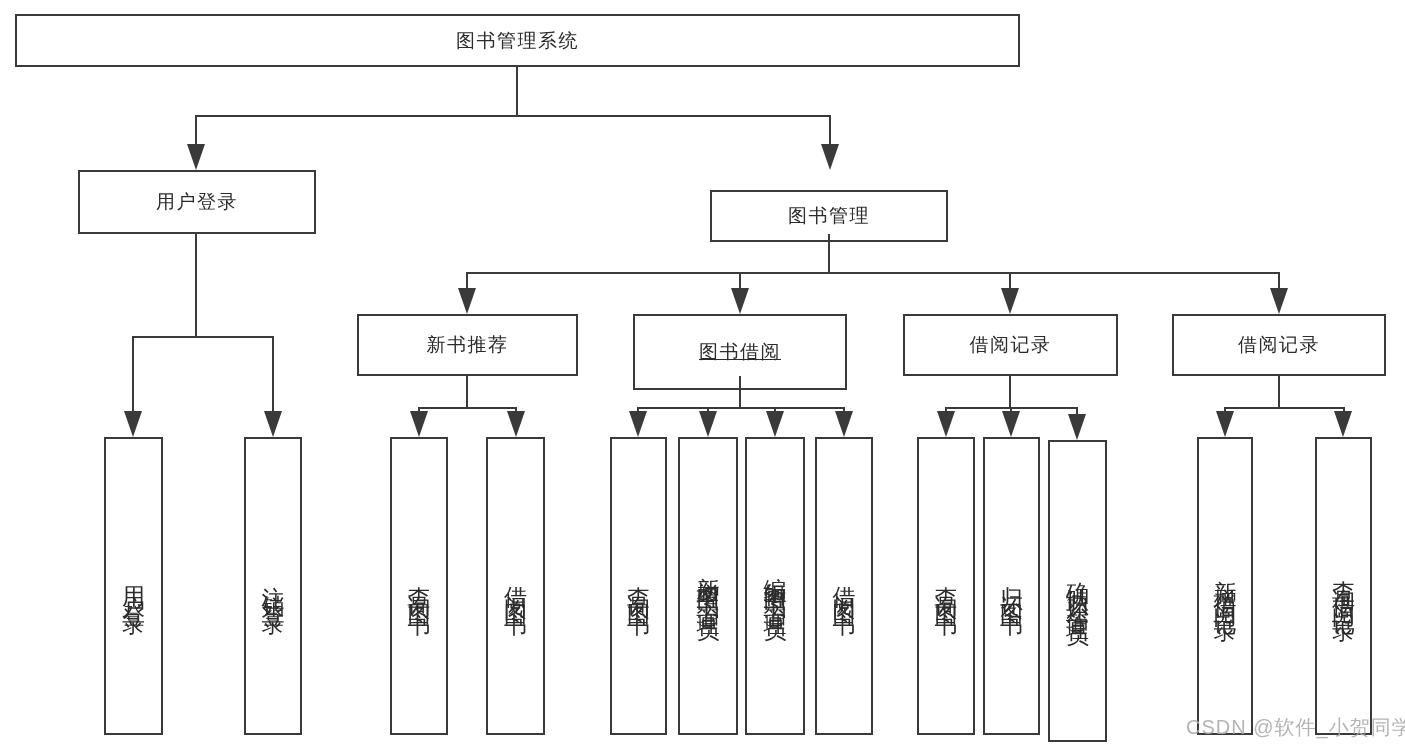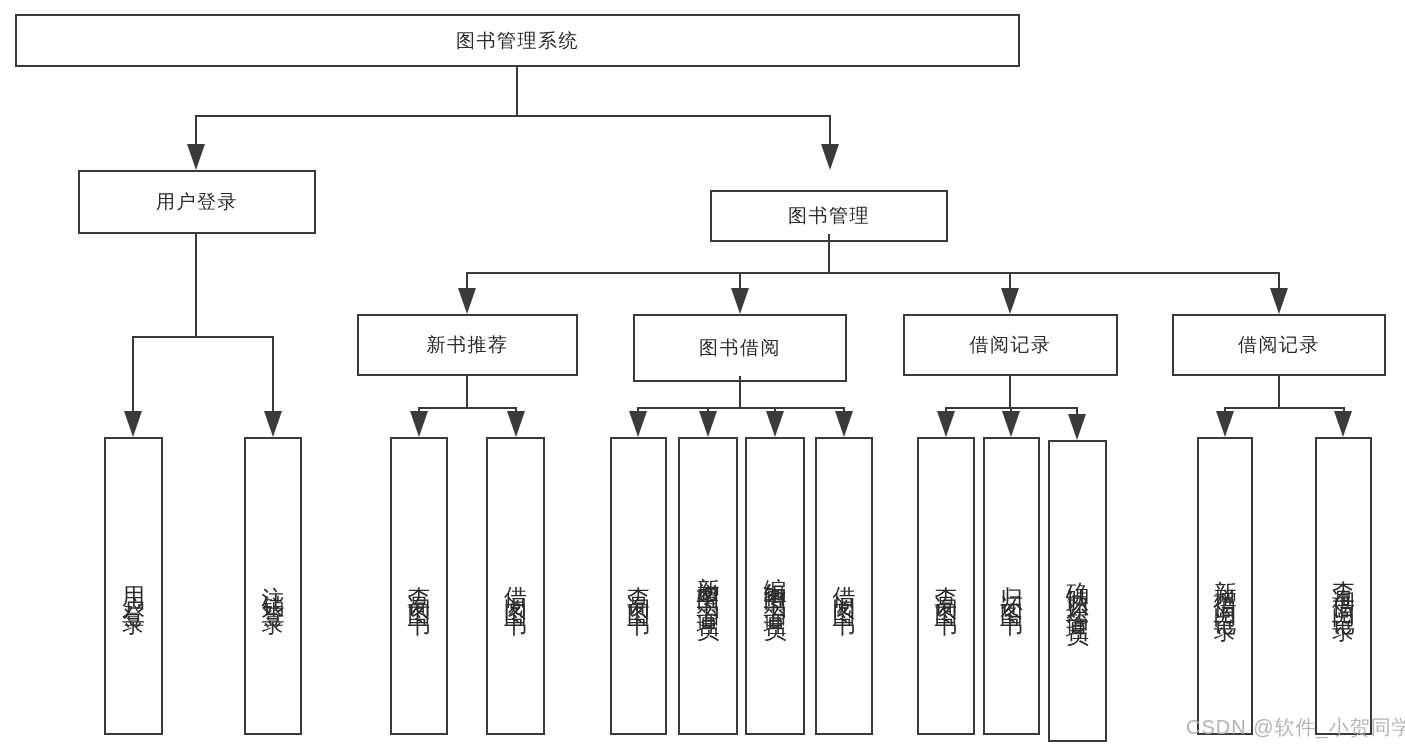--- a/index.html
+++ b/index.html
@@ -62,21 +62,21 @@
 <div id="stage">
 
   <div class="box" style="left:15px;top:14px;width:1005px;height:53px;">图书管理系统</div>
 
   <div class="box" style="left:78px;top:170px;width:238px;height:64px;">用户登录</div>
 
   <div class="box" style="left:710px;top:170px;width:238px;height:52px;margin-top:20px;">图书管理</div>
 
   <div class="box" style="left:357px;top:314px;width:221px;height:62px;">新书推荐</div>
 
-  <div class="box" style="left:633px;top:314px;width:214px;height:68px;">图书借阅</div>
+  <div class="box" style="left:633px;top:314px;width:214px;height:76px;text-decoration:underline;">图书借阅</div>
 
   <div class="box" style="left:903px;top:314px;width:215px;height:62px;">借阅记录</div>
 
   <div class="box" style="left:1172px;top:314px;width:214px;height:62px;">借阅记录</div>
 
   <div class="vbox" style="left:104px;top:437px;width:59px;height:298px;">用户登录</div>
   <div class="vbox" style="left:244px;top:437px;width:58px;height:298px;">注销登录</div>
 
   <div class="vbox" style="left:390px;top:437px;width:58px;height:298px;">查询图书</div>
   <div class="vbox" style="left:486px;top:437px;width:59px;height:298px;">借阅图书</div>

